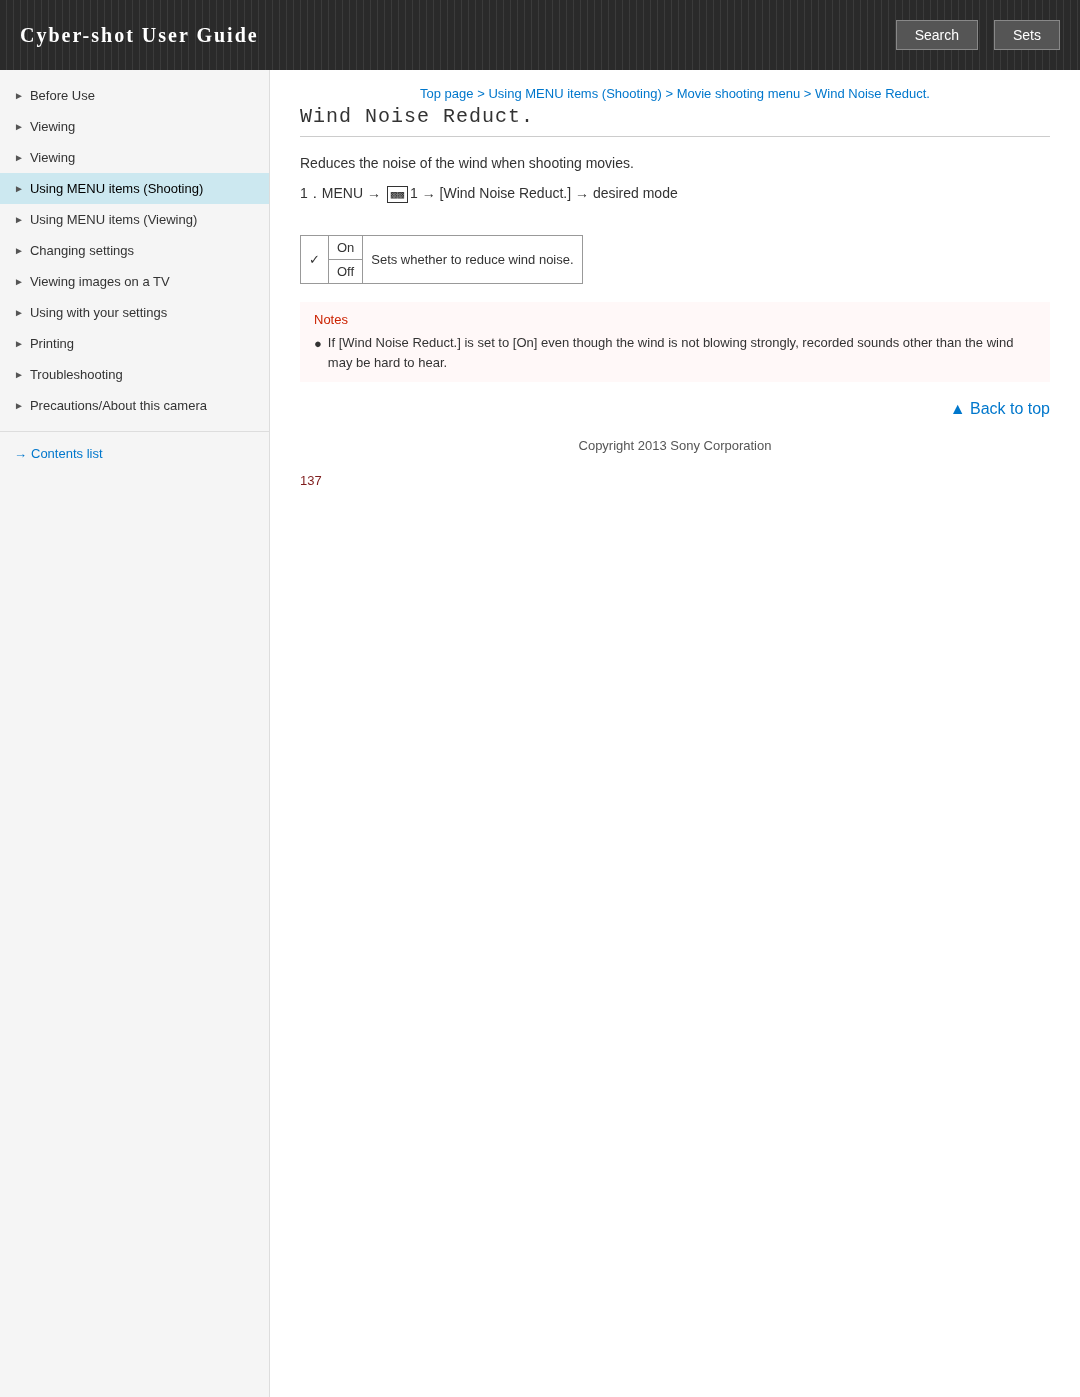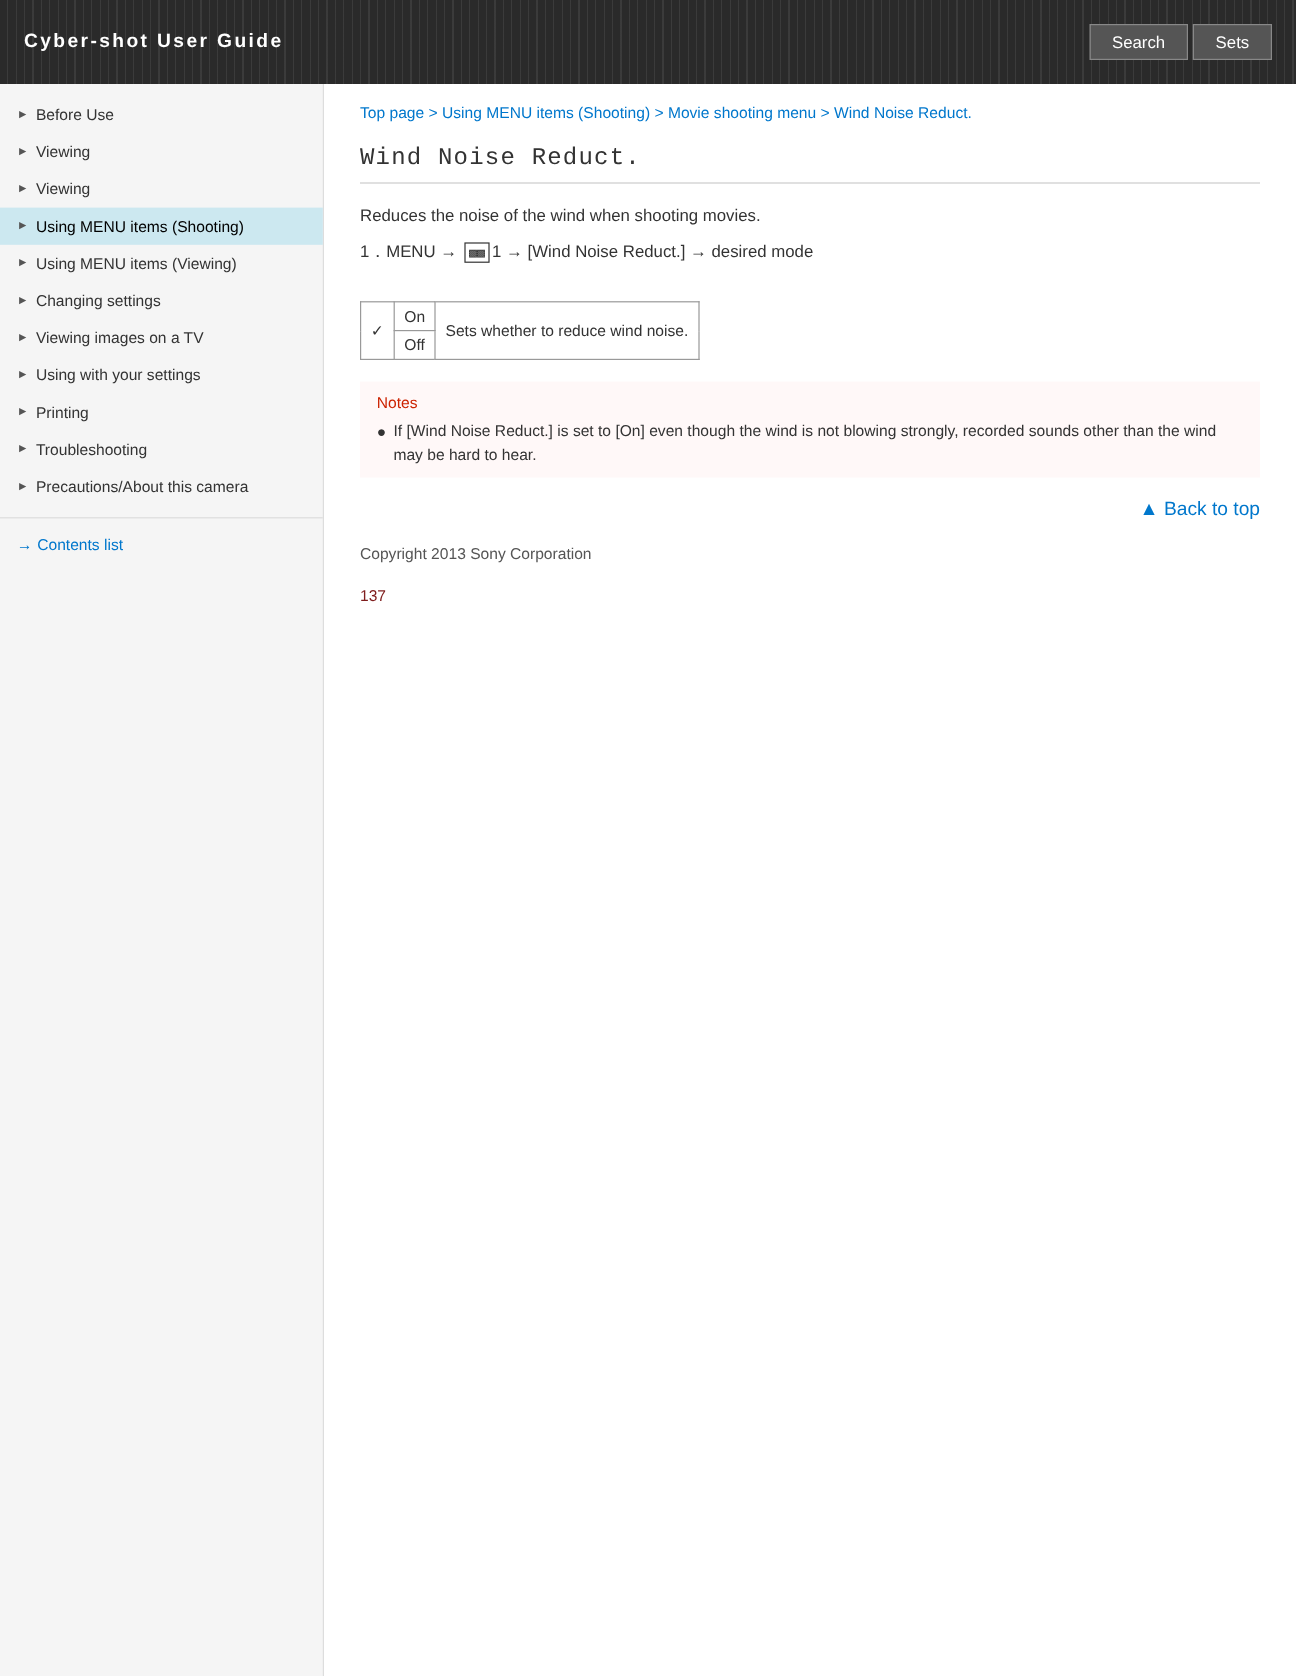--- a/index.html
+++ b/index.html
@@ -23,28 +23,28 @@
         rgba(255,255,255,0.08) 7px
       );
       height: 70px;
       display: flex;
       align-items: center;
       justify-content: space-between;
       padding: 0 20px;
     }
     .header-title {
       color: #fff;
-      font-size: 16px;
-      font-family: Liberation Sans, sans-serif;
+      font-size: 20px;
+      font-family: Liberation Serif, serif;
       letter-spacing: 2px;
       font-weight: bold;
     }
     .header-buttons {
       display: flex;
-      gap: 4px;
+      gap: 16px;
     }
     .header-btn {
       background: #555;
       color: #fff;
       border: 1px solid #888;
       padding: 6px 18px;
       font-size: 14px;
       cursor: pointer;
     }
 
@@ -96,21 +96,22 @@
     
     .content {
       flex: 1;
       padding: 16px 30px 30px 30px;
     }
 
     
     .breadcrumb {
       color: #0077cc;
       font-size: 13px;
-      margin-bottom: 20px;
+      margin-bottom: 4px;
+      text-align: center;
     }
     .breadcrumb a { color: #0077cc; text-decoration: none; }
 
     
     .page-title {
       font-size: 20px;
       font-weight: normal;
       font-family: 'Courier New', monospace;
       letter-spacing: 1px;
       border-bottom: 1px solid #ccc;
@@ -194,20 +195,21 @@
       margin-top: 10px;
     }
     .back-to-top {
       color: #0077cc;
       text-decoration: none;
       font-size: 16px;
     }
 
     
     .footer {
+      text-align: center;
       font-size: 13px;
       color: #555;
       padding: 20px 0 10px 0;
     }
 
     
     .page-number {
       text-align: left;
       font-size: 13px;
       color: #7f1d1d;

